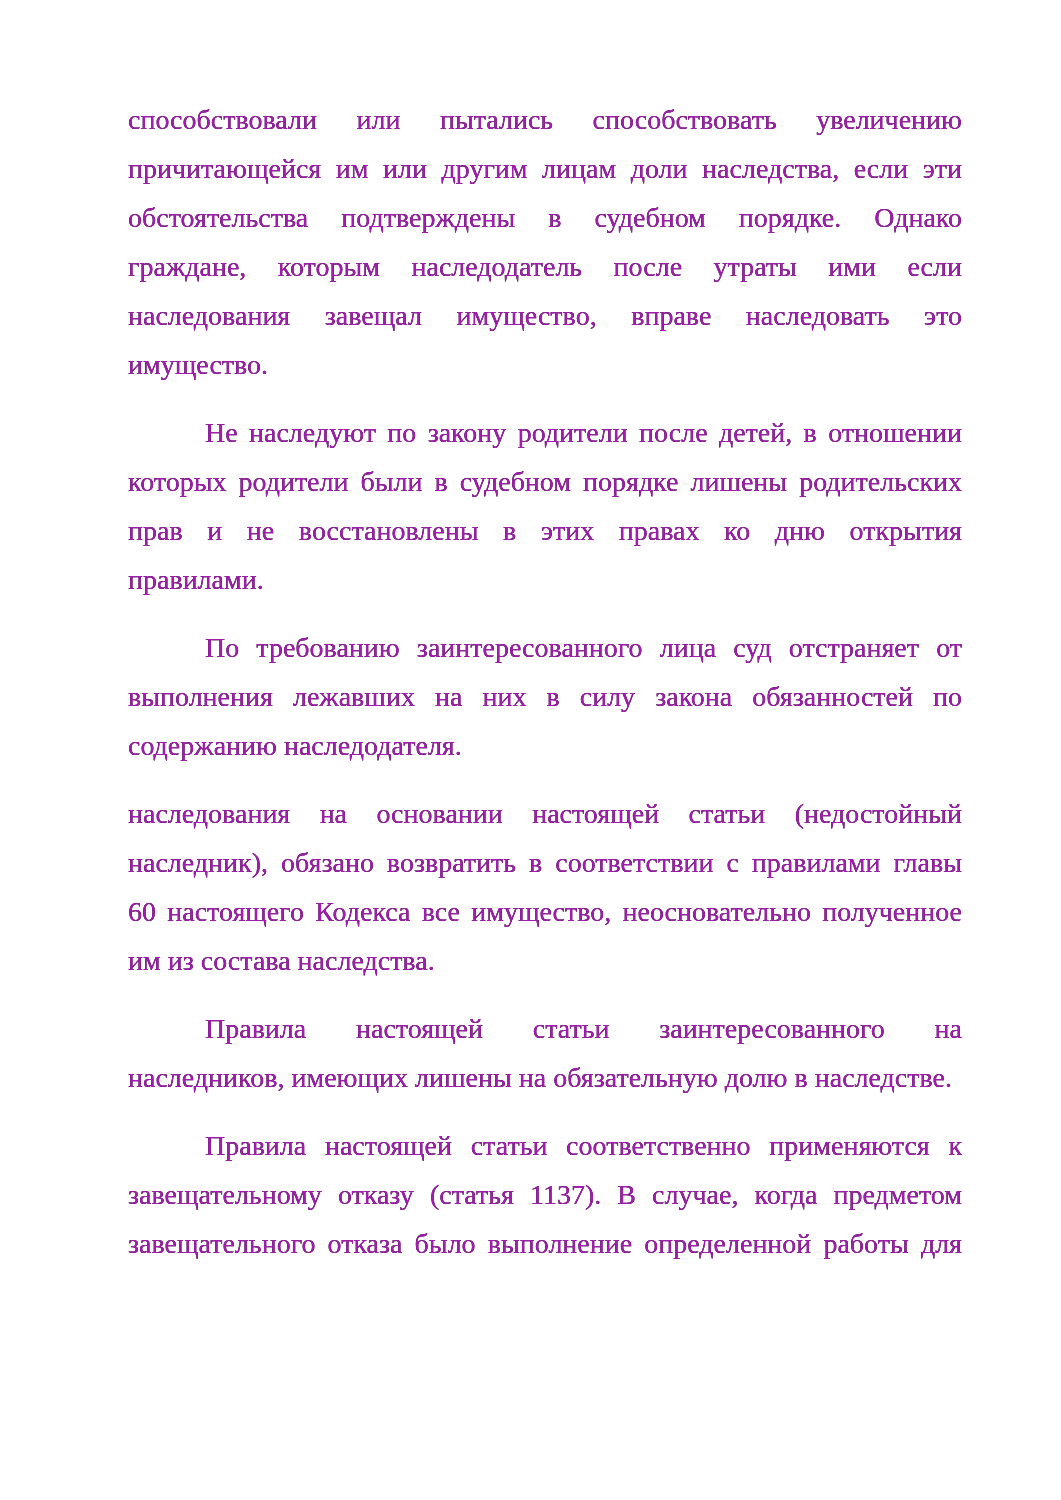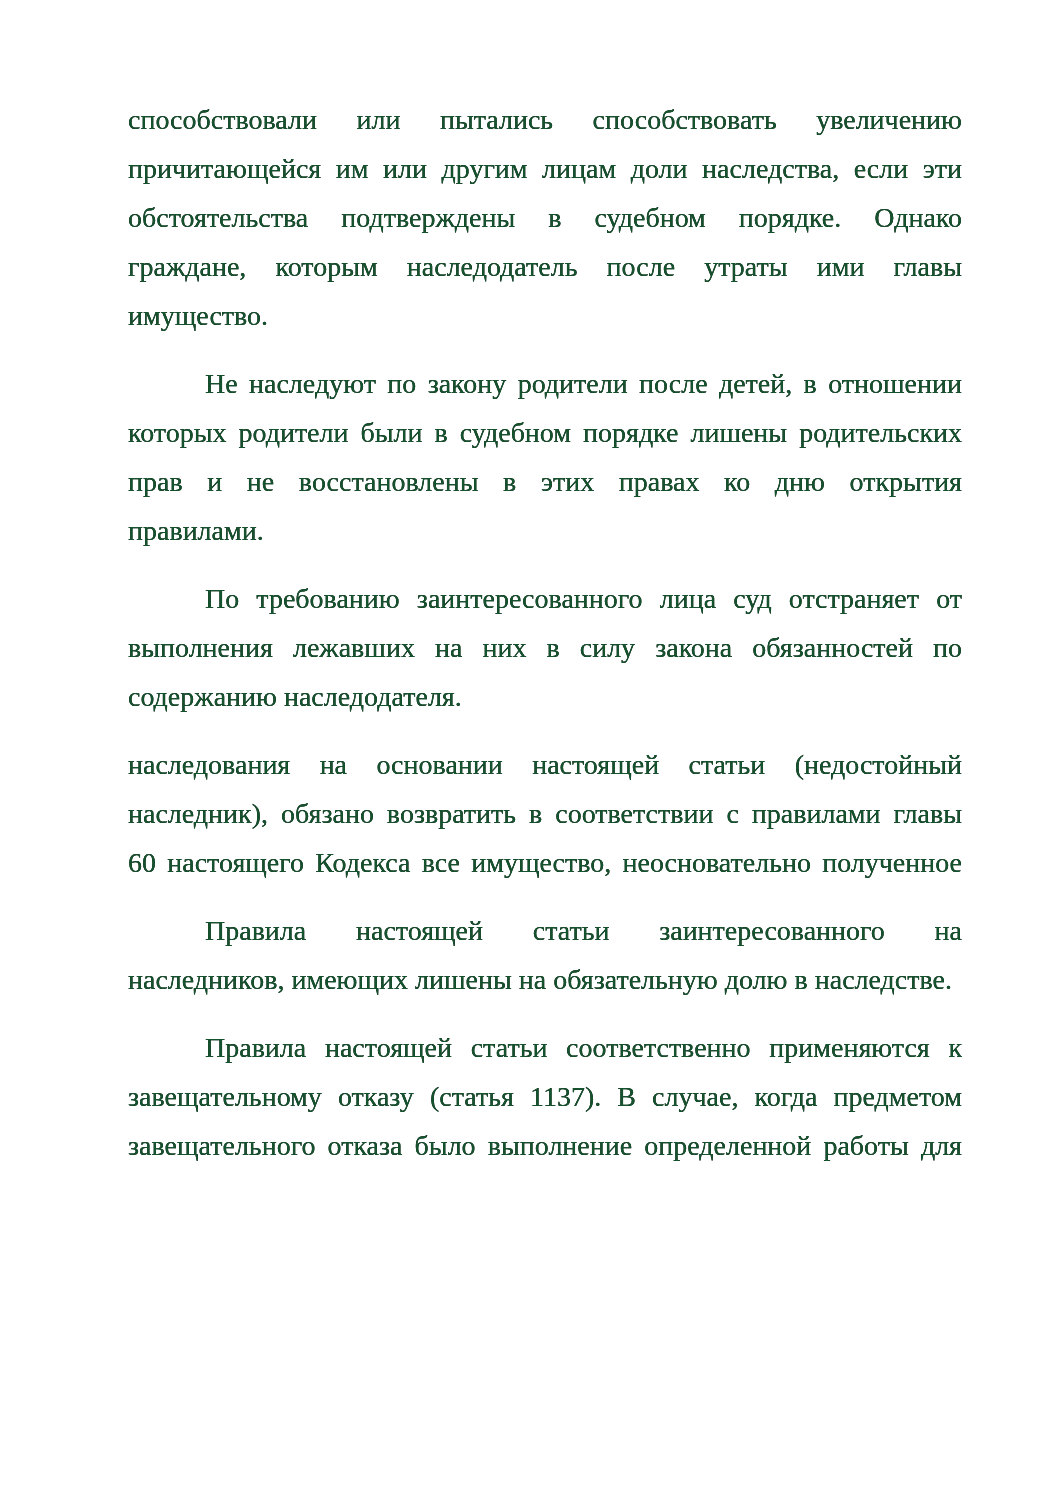--- a/index.html
+++ b/index.html
@@ -46,43 +46,45 @@
     font-family: Liberation Serif, serif;
   }
   .line.first-indent {
     text-indent: 77px;
   }
 </style>
 </head>
 <body>
 
 <div class="page">
-  <div class="text-block" id="text-block" style="color: #14532d;">
+  <div class="text-block" id="text-block" style="color: #a21caf;">
       <div class="paragraph">
         <div class="line justified">способствовали или пытались способствовать увеличению</div>
         <div class="line justified">причитающейся им или другим лицам доли наследства, если эти</div>
         <div class="line justified">обстоятельства подтверждены в судебном порядке. Однако</div>
-        <div class="line justified">граждане, которым наследодатель после утраты ими главы</div>
+        <div class="line justified">граждане, которым наследодатель после утраты ими если</div>
+        <div class="line justified">наследования завещал имущество, вправе наследовать это</div>
         <div class="line last">имущество.</div>
       </div>
       <div class="paragraph">
         <div class="line justified first-indent">Не наследуют по закону родители после детей, в отношении</div>
         <div class="line justified">которых родители были в судебном порядке лишены родительских</div>
         <div class="line justified">прав и не восстановлены в этих правах ко дню открытия</div>
         <div class="line last">правилами.</div>
       </div>
       <div class="paragraph">
         <div class="line justified first-indent">По требованию заинтересованного лица суд отстраняет от</div>
         <div class="line justified">выполнения лежавших на них в силу закона обязанностей по</div>
         <div class="line last">содержанию наследодателя.</div>
       </div>
       <div class="paragraph">
         <div class="line justified">наследования на основании настоящей статьи (недостойный</div>
         <div class="line justified">наследник), обязано возвратить в соответствии с правилами главы</div>
         <div class="line justified">60 настоящего Кодекса все имущество, неосновательно полученное</div>
+        <div class="line last">им из состава наследства.</div>
       </div>
       <div class="paragraph">
         <div class="line justified first-indent">Правила настоящей статьи заинтересованного на</div>
         <div class="line last">наследников, имеющих лишены на обязательную долю в наследстве.</div>
       </div>
       <div class="paragraph">
         <div class="line justified first-indent">Правила настоящей статьи соответственно применяются к</div>
         <div class="line justified">завещательному отказу (статья 1137). В случае, когда предметом</div>
         <div class="line justified">завещательного отказа было выполнение определенной работы для</div>
       </div>

